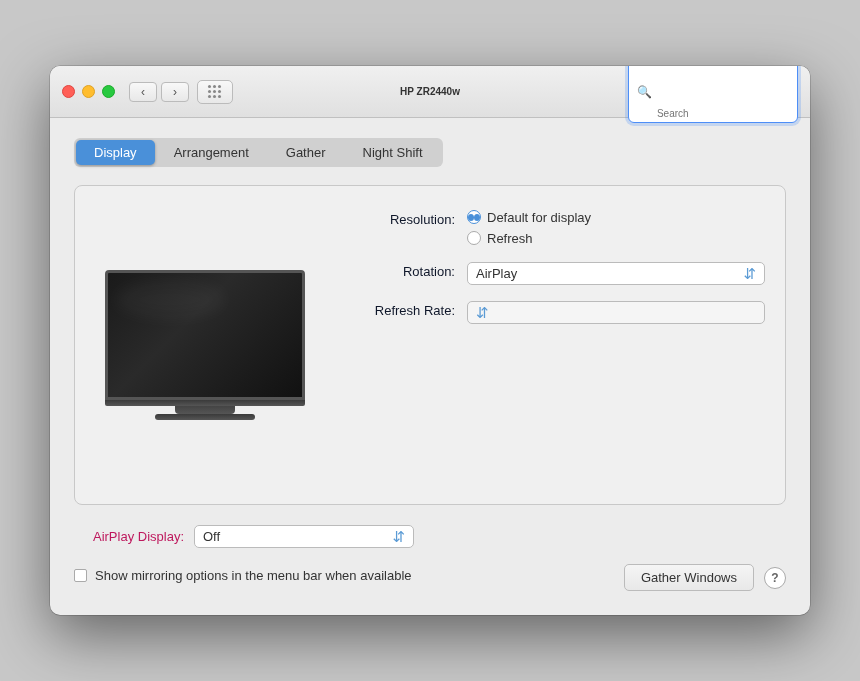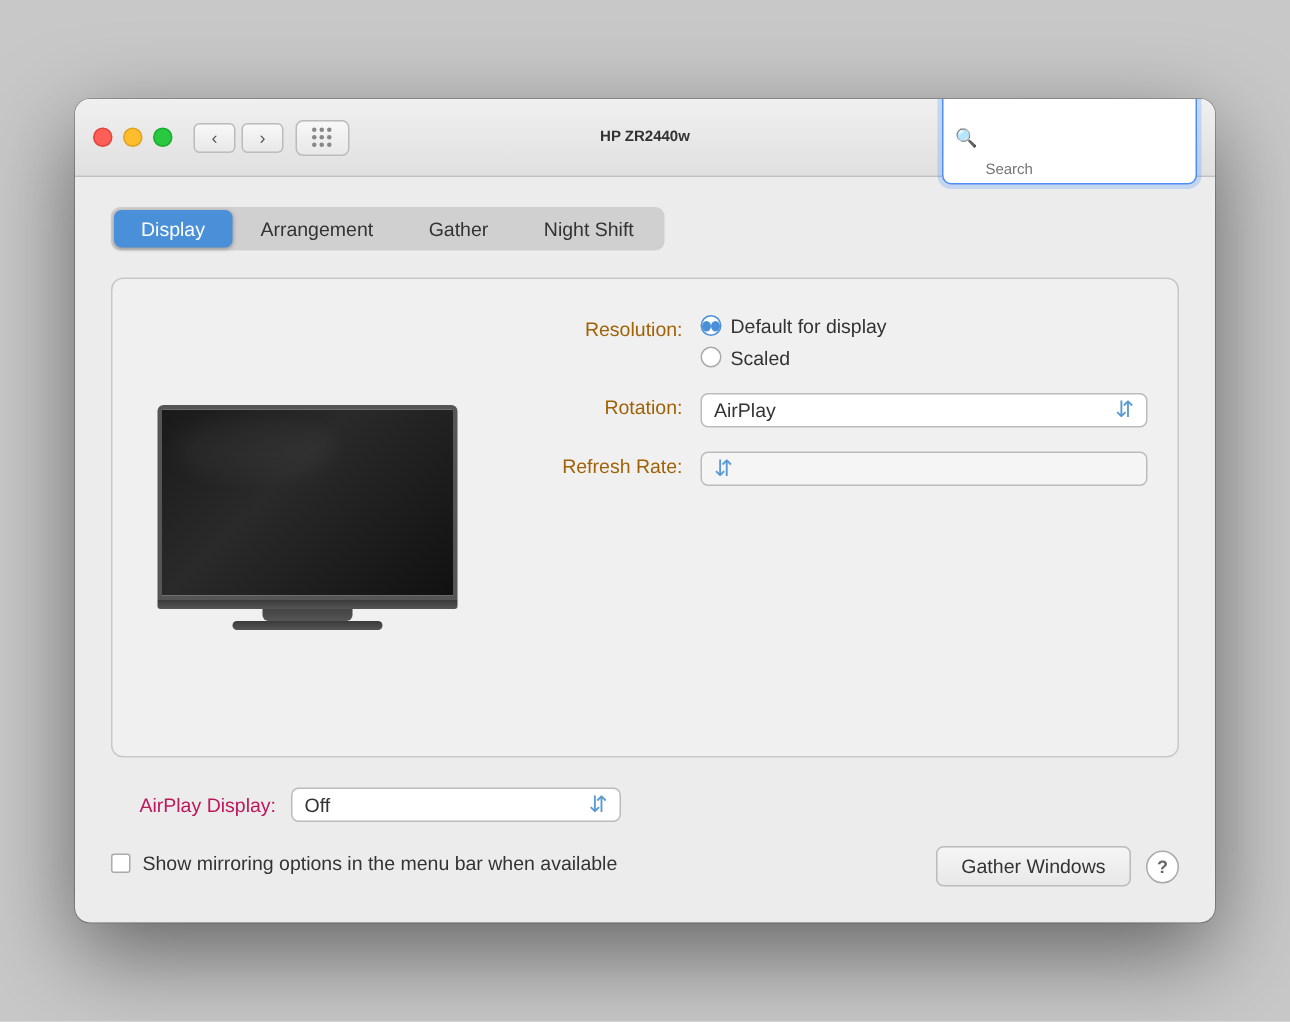--- a/index.html
+++ b/index.html
@@ -246,21 +246,21 @@
     .setting-row {
       display: flex;
       align-items: flex-start;
       gap: 12px;
     }
 
     .setting-label {
       text-align: right;
       min-width: 110px;
       font-size: 13px;
-      color: #a16207;
+      color: #0f172a;
       font-weight: 500;
       padding-top: 2px;
     }
 
     .setting-control {
       flex: 1;
       display: flex;
       flex-direction: column;
       gap: 6px;
     }
@@ -488,21 +488,21 @@
           <div class="setting-control">
             <div class="radio-option">
               <div class="radio-input selected">
                 <div></div>
               <div style="width: 7px; height: 7px; border-radius: 50%; background: rgb(74, 144, 217);"></div>
                 </div>
               <span class="radio-label">Default for display</span>
             </div>
             <div class="radio-option">
               <div class="radio-input"></div>
-              <span class="radio-label">Scaled</span>
+              <span class="radio-label">Refresh</span>
             </div>
           </div>
         </div>
 
         <div class="setting-row">
           <div class="setting-label">Rotation:</div>
           <div class="setting-control">
             <div class="select-control">
               <span class="select-value">AirPlay</span>
               <span class="select-arrows">⇵</span>

